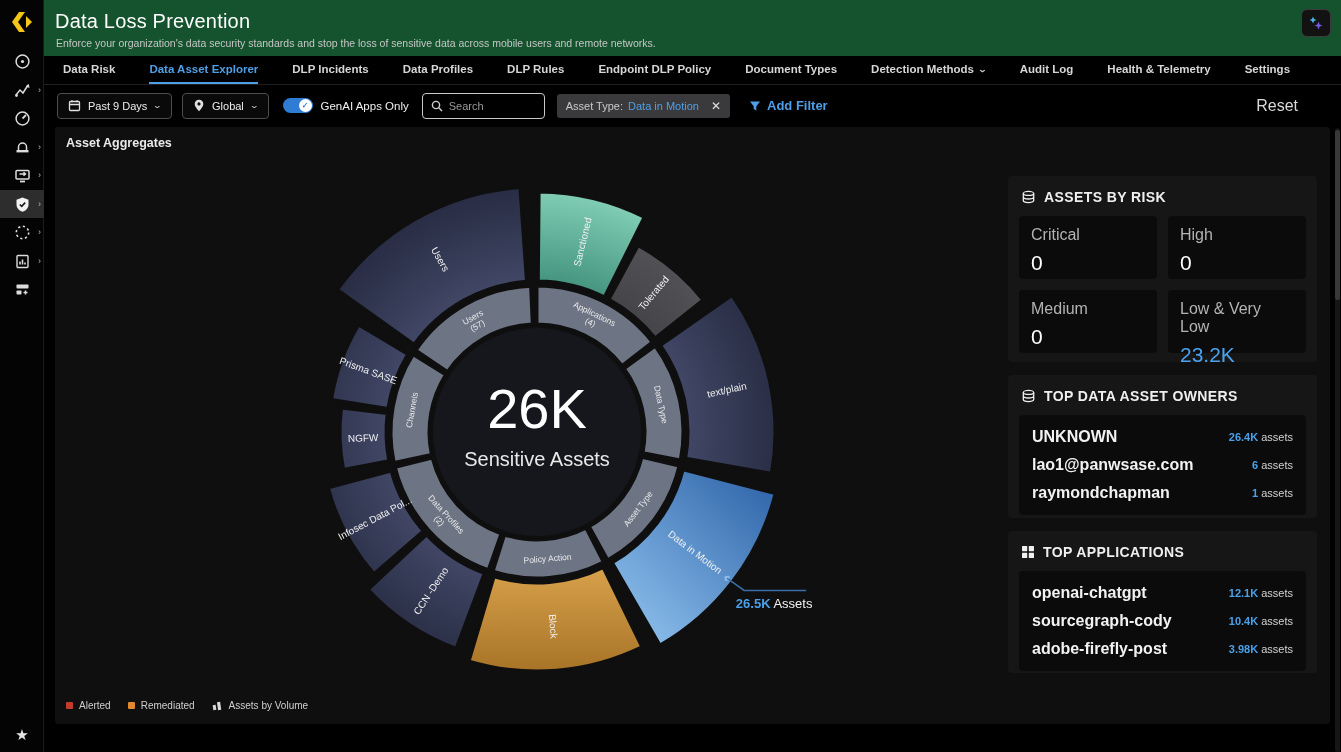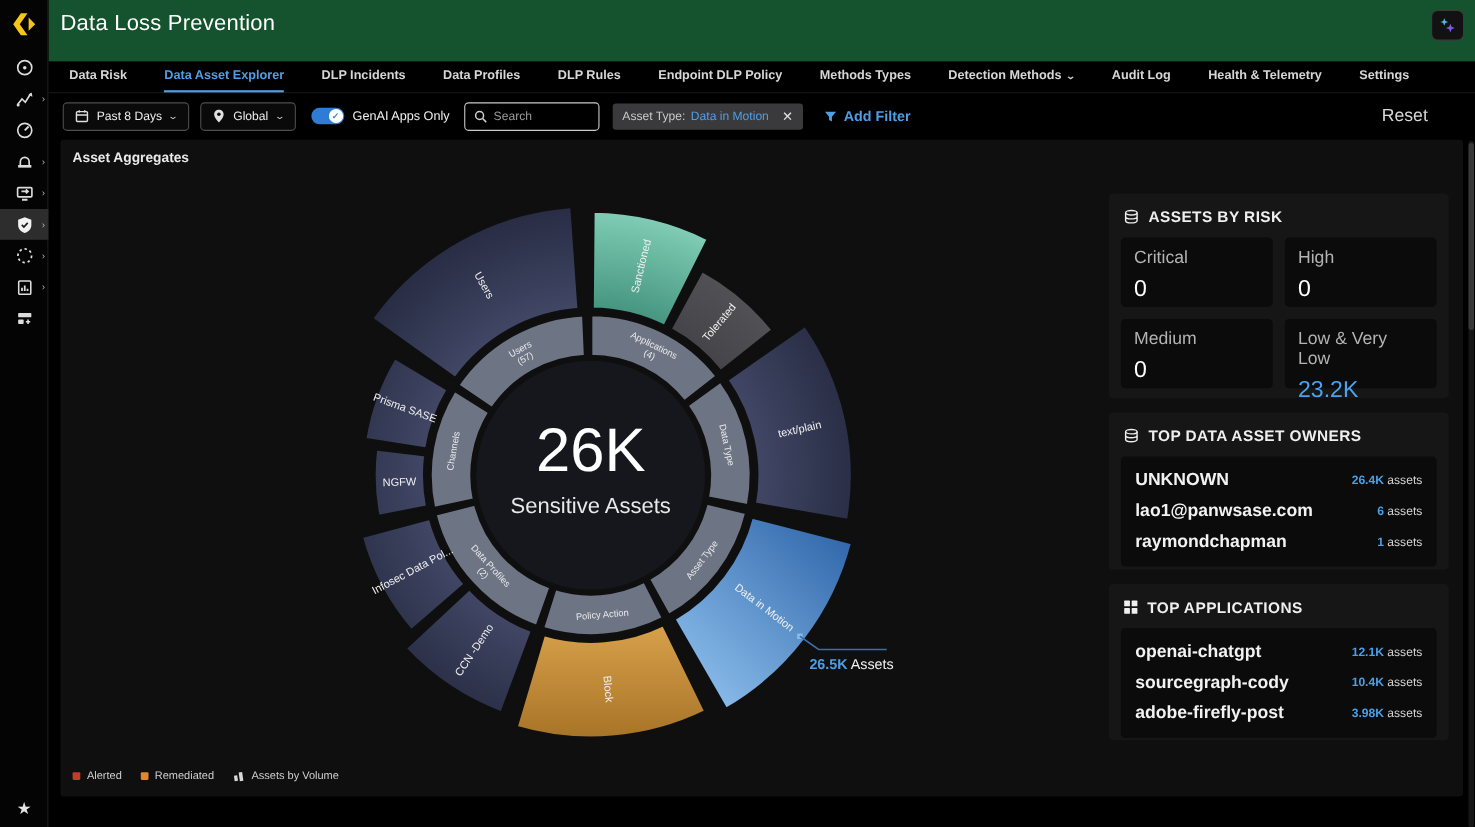--- a/index.html
+++ b/index.html
@@ -139,20 +139,21 @@
         <rect x="2.5" y="3.5" width="12" height="4" rx="0.8"></rect>
         <rect x="2.5" y="9.5" width="5" height="4" rx="0.8"></rect>
         <path d="M11.5,9.5 v4 M9.5,11.5 h4" stroke="#dcdcdc" stroke-width="1.5" fill="none"></path>
       </svg>
   </div>
   <div class="rail-star">★</div>
 </div>
 
 <div class="hdr">
   <div class="hdr-title">Data Loss Prevention</div>
+  <div class="hdr-sub">Enforce your organization's data security standards and stop the loss of sensitive data across mobile users and remote networks.</div>
   <div class="copilot-btn">
     <svg width="16" height="16" viewBox="0 0 16 16">
       <path d="M5,1.5 L6,4 L8.5,5 L6,6 L5,8.5 L4,6 L1.5,5 L4,4 Z" fill="#4db8e8"></path>
       <path d="M10.5,6.5 L11.6,9.4 L14.5,10.5 L11.6,11.6 L10.5,14.5 L9.4,11.6 L6.5,10.5 L9.4,9.4 Z" fill="#7a5ce0"></path>
     </svg>
   </div>
 </div>
 
 <div class="tabs">
   <div class="tab">
@@ -167,21 +168,21 @@
   <div class="tab">
       <span>Data Profiles</span>
     </div>
   <div class="tab">
       <span>DLP Rules</span>
     </div>
   <div class="tab">
       <span>Endpoint DLP Policy</span>
     </div>
   <div class="tab">
-      <span>Methods Types</span>
+      <span>Document Types</span>
     </div>
   <div class="tab">
       <span>Detection Methods</span>
       <span class="tchev">⌄</span>
     </div>
   <div class="tab">
       <span>Audit Log</span>
     </div>
   <div class="tab">
       <span>Health &amp; Telemetry</span>
@@ -190,21 +191,21 @@
       <span>Settings</span>
     </div>
 </div>
 
 <div class="fbar">
   <div class="fbtn">
     <svg width="13" height="13" viewBox="0 0 13 13" fill="none" stroke="#e0e0e0" stroke-width="1.3">
         <rect x="1.5" y="2.5" width="10" height="9" rx="1"></rect>
         <path d="M1.5,5.5 h10 M4,1.2 v2 M9,1.2 v2"></path>
       </svg>
-    <span>Past 8 Days</span>
+    <span>Past 9 Days</span>
     <span class="dchev">⌄</span>
   </div>
   <div class="fbtn" style="margin-left:10px">
     <svg width="12" height="13" viewBox="0 0 12 13">
         <path d="M6,0.8 C8.5,0.8 10.3,2.7 10.3,5 C10.3,8 6,12.2 6,12.2 C6,12.2 1.7,8 1.7,5 C1.7,2.7 3.5,0.8 6,0.8 Z" fill="#e0e0e0"></path>
         <circle cx="6" cy="4.9" r="1.6" fill="#0a0a0a"></circle>
       </svg>
     <span>Global</span>
     <span class="dchev">⌄</span>
   </div>

